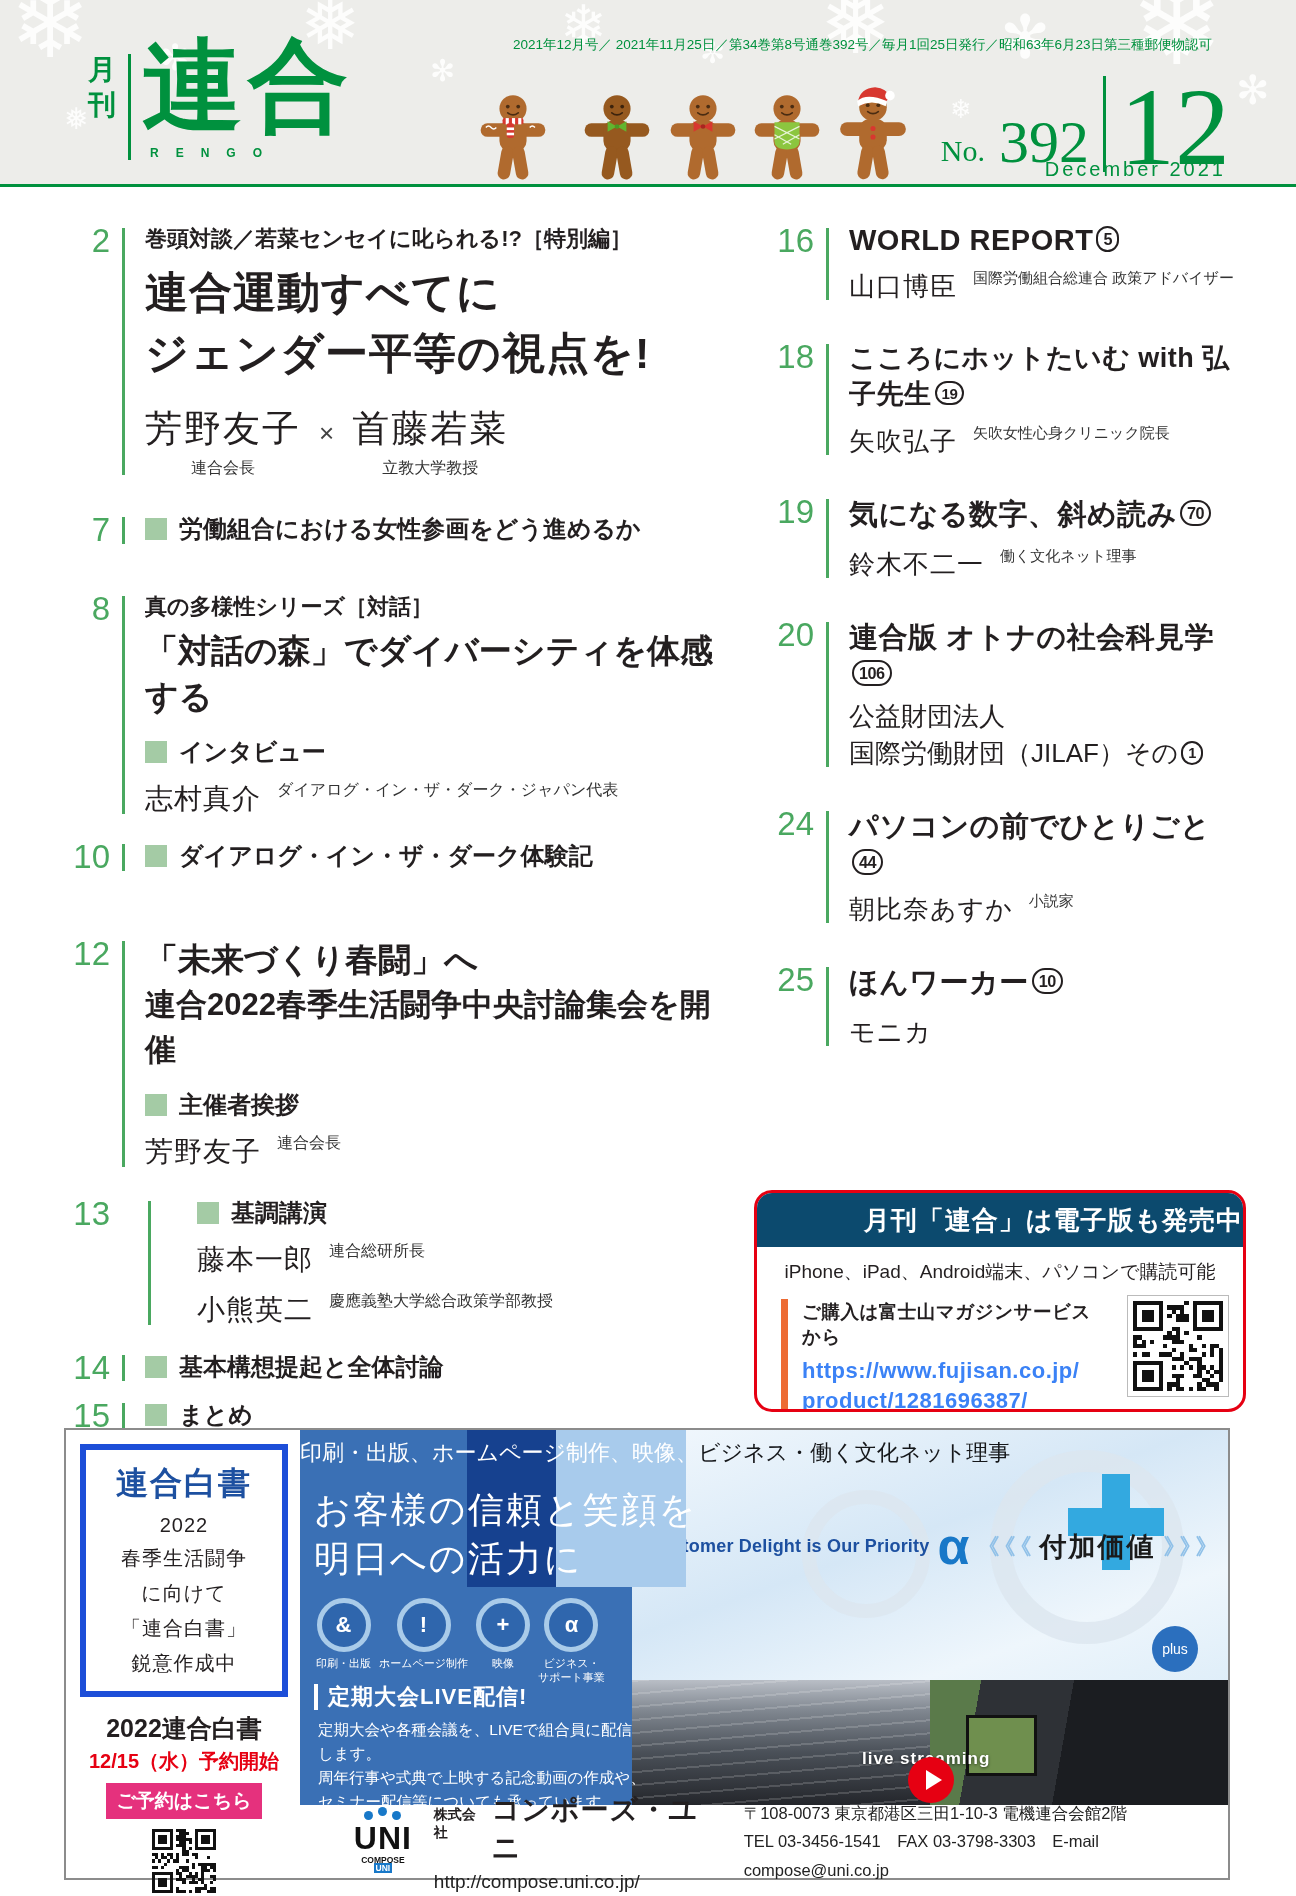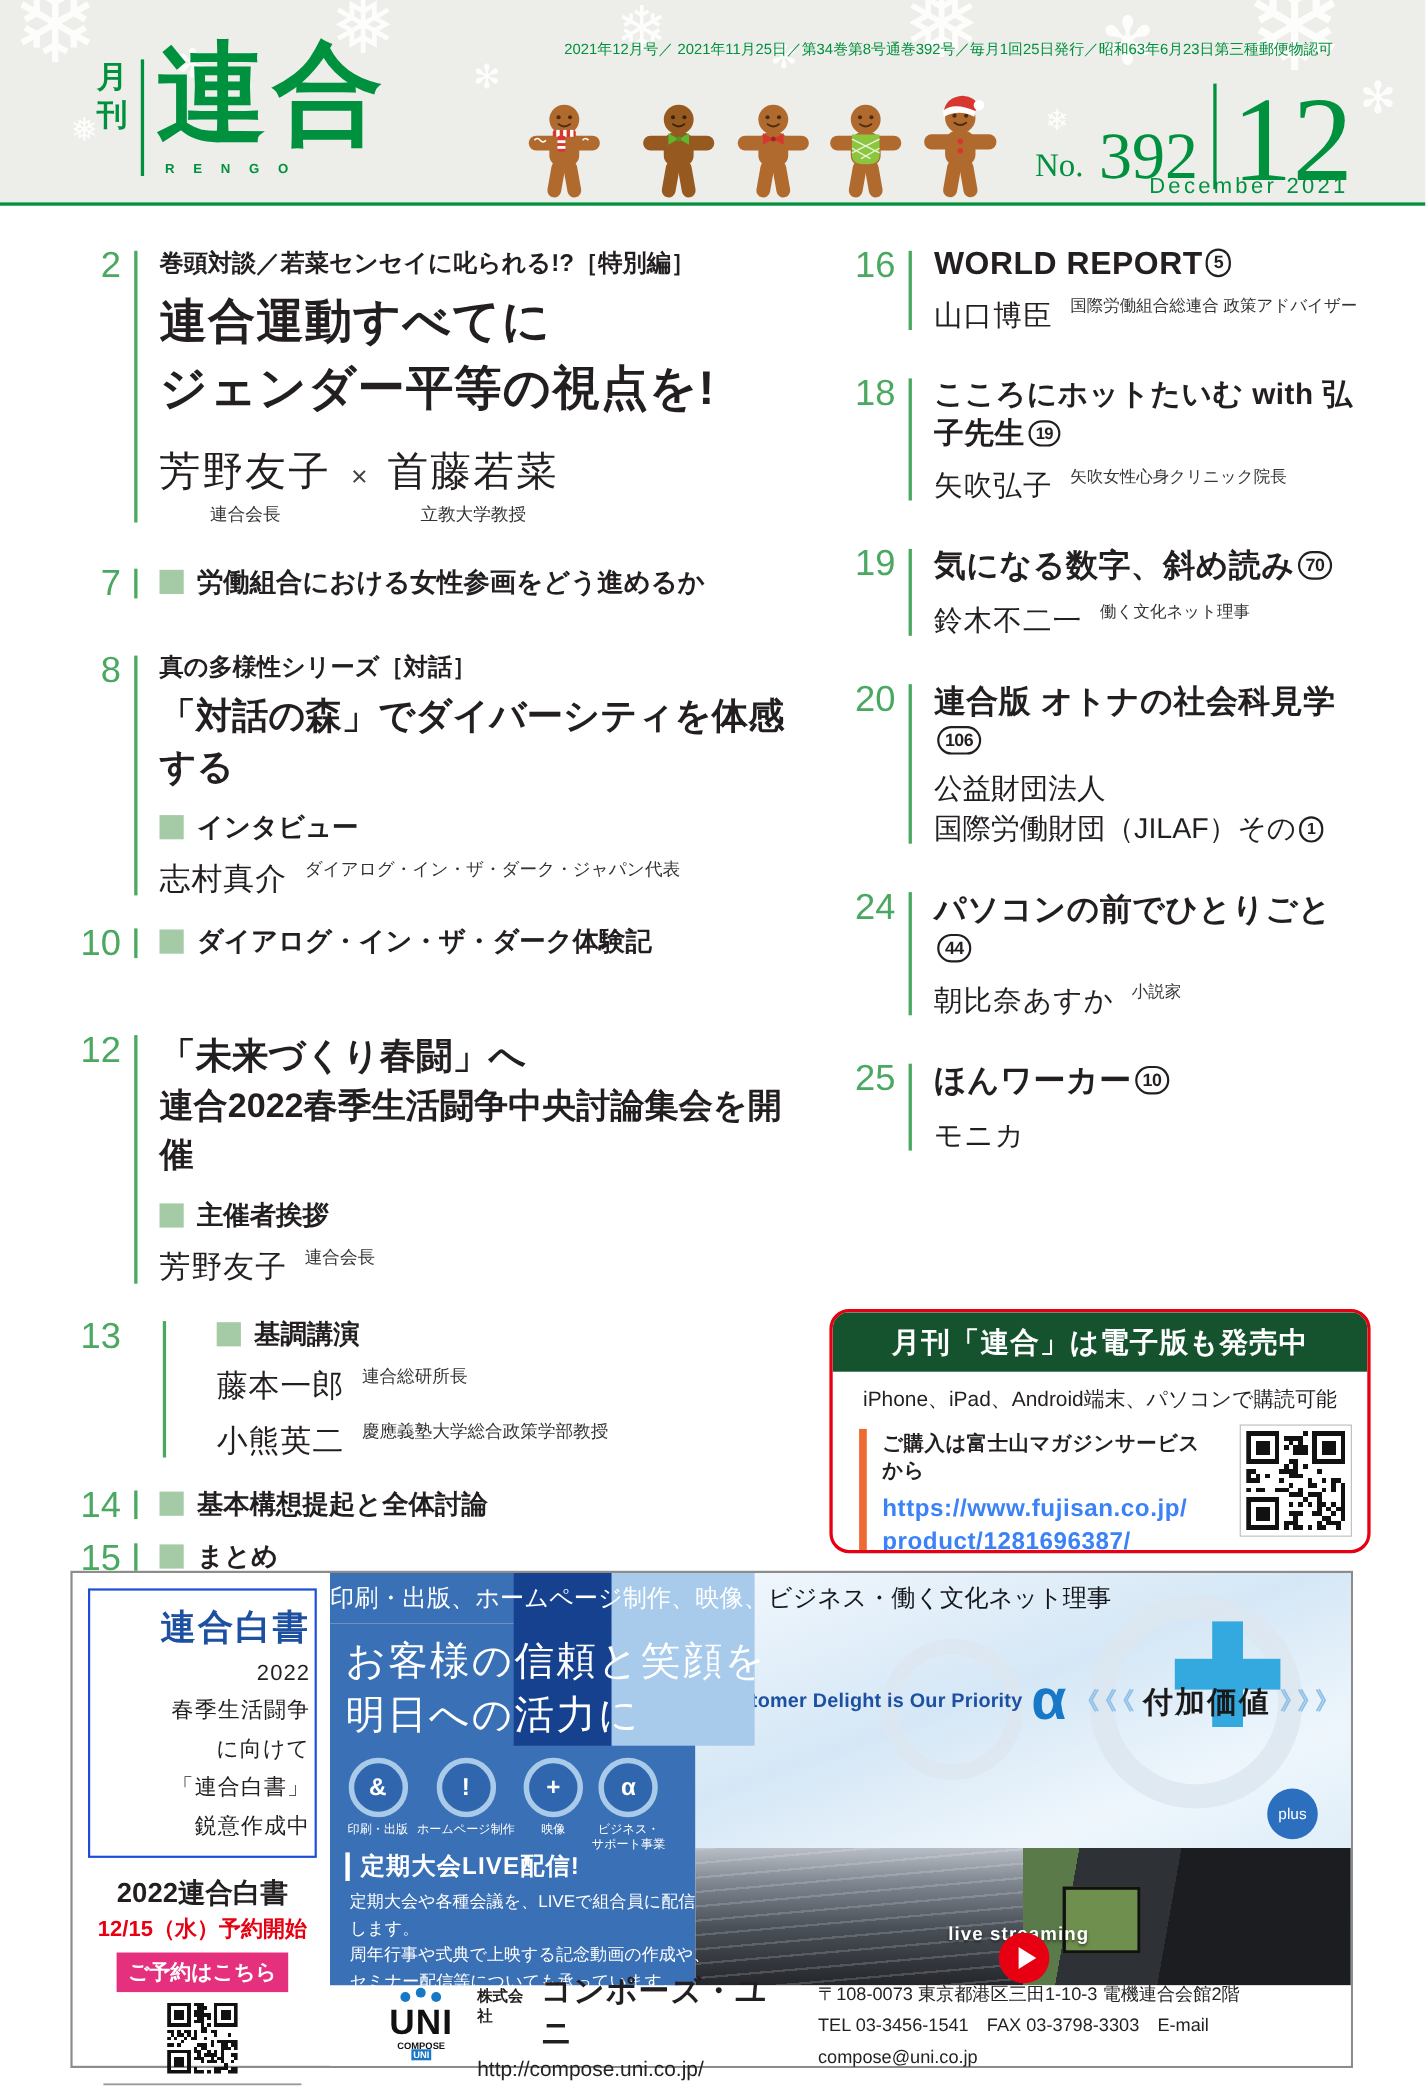--- a/index.html
+++ b/index.html
@@ -48,32 +48,32 @@
   .rl{font-size:16px;margin-left:16px;color:#333;}
   .rtitle{font-size:29px;font-weight:800;letter-spacing:.5px;}
   .rline{font-size:26px;font-weight:400;margin-top:8px;}
   .circ{display:inline-block;border:2.5px solid #231f20;border-radius:999px;font-size:.56em;font-weight:700;line-height:1;padding:3px 5px 2px;min-width:1.05em;text-align:center;vertical-align:.28em;box-sizing:border-box;margin-left:3px;letter-spacing:-.5px;}
   .mt34{margin-top:34px;} .mt44{margin-top:44px;} .mt22{margin-top:22px;}
   .mt62{margin-top:62px;} .mt26{margin-top:26px;gap:26px;} .mt14{margin-top:14px;}
   .mt36{margin-top:36px;}
 
   
   .digital{position:absolute;left:754px;top:1190px;width:492px;height:222px;border:3px solid #e60012;border-radius:18px;background:#fff;box-sizing:border-box;overflow:hidden;}
-  .digital-head{background:#14532d;color:#fff;font-weight:800;font-size:26px;text-align:center;padding:10px 0 9px;letter-spacing:1px;}
+  .digital-head{background:#0c4a6e;color:#fff;font-weight:800;font-size:26px;text-align:right;padding:10px 0 9px;letter-spacing:1px;}
   .digital-devices{text-align:center;font-size:19px;margin-top:12px;}
   .purchase-row{margin:14px 140px 0 24px;display:flex;}
   .obar{flex:none;width:7px;background:#ed6b33;margin-right:14px;}
   .purchase-text{font-size:18.5px;font-weight:600;letter-spacing:.5px;}
   .purchase-url{font-size:22px;font-weight:700;color:#3b82f6;line-height:1.35;margin-top:7px;letter-spacing:.5px;}
   .digital-qr{position:absolute;right:14px;bottom:12px;width:102px;height:102px;border:1px solid #bbb;background:#fff;padding:5px;box-sizing:border-box;}
 
   
   .ad{position:absolute;left:64px;top:1428px;width:1166px;height:452px;border:2px solid #8c8c8c;box-sizing:border-box;background:#fff;display:flex;}
   .ad-left{flex:none;width:234px;padding:14px 12px 0 14px;box-sizing:border-box;text-align:center;}
-  .hk-box{border:2px solid #1d4ed8;padding:12px 4px 14px;text-align:right;}
+  .hk-box{border:6px solid #1d4ed8;padding:12px 4px 14px;}
   .hk-title{color:#1d50a0;font-size:32px;font-weight:800;letter-spacing:2px;}
   .hk-line{font-size:20px;margin-top:8px;letter-spacing:1px;}
   .hk-line:first-of-type{margin-top:12px;}
   .hk-product{font-size:25px;font-weight:800;margin-top:15px;}
   .hk-date{color:#e60012;font-size:20px;font-weight:800;margin-top:3px;}
   .hk-btn{display:block;margin:8px auto 0;background:#e5317d;color:#fff;font-size:19px;font-weight:700;padding:5px 0;width:156px;}
   .hk-qr{display:block;width:64px;height:64px;margin:10px auto 0;}
   .hk-rule{height:3px;background:#999;margin:9px 14px 0;}
 
   .ad-right{flex:1;position:relative;min-width:0;}

